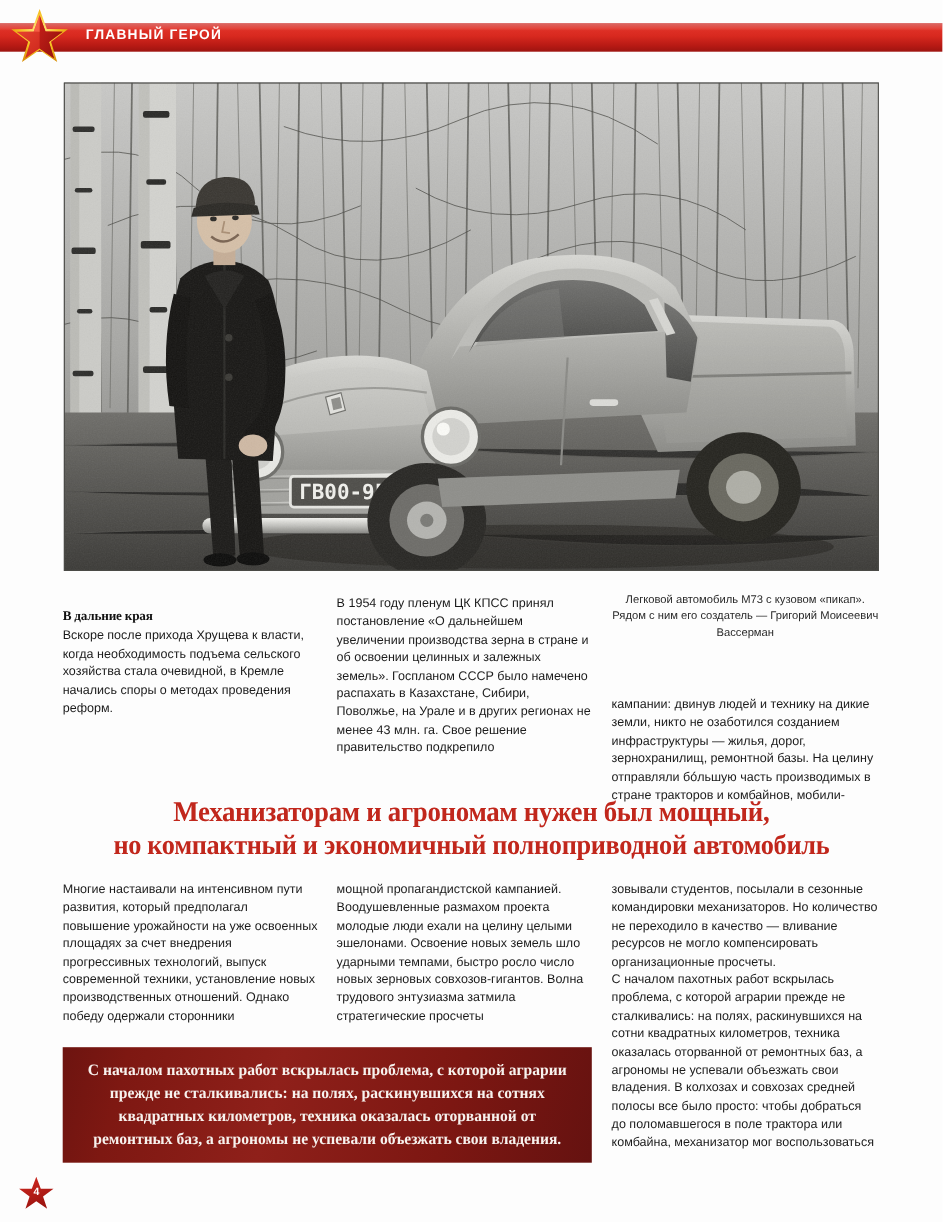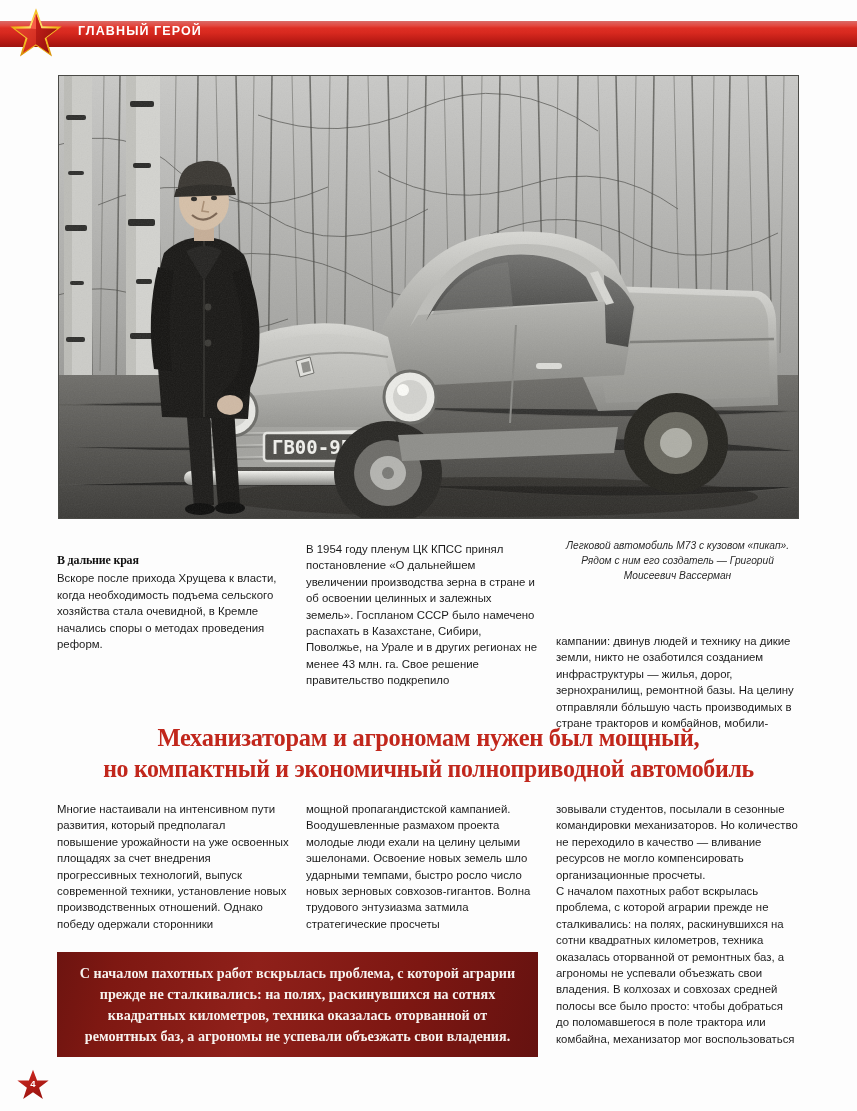--- a/index.html
+++ b/index.html
@@ -87,21 +87,20 @@
   }
 
   
   .photo-caption {
     position: absolute;
     left: 556px; top: 538px;
     width: 243px;
     font-family: "Liberation Sans", sans-serif;
     font-size: 10.2px;
     line-height: 15px;
-    font-style: italic;
     color: #2a2a2a;
     text-align: center;
   }
 
   
   .pull-headline {
     position: absolute;
     left: 40px; top: 722px;
     width: 777px;
     text-align: center;

